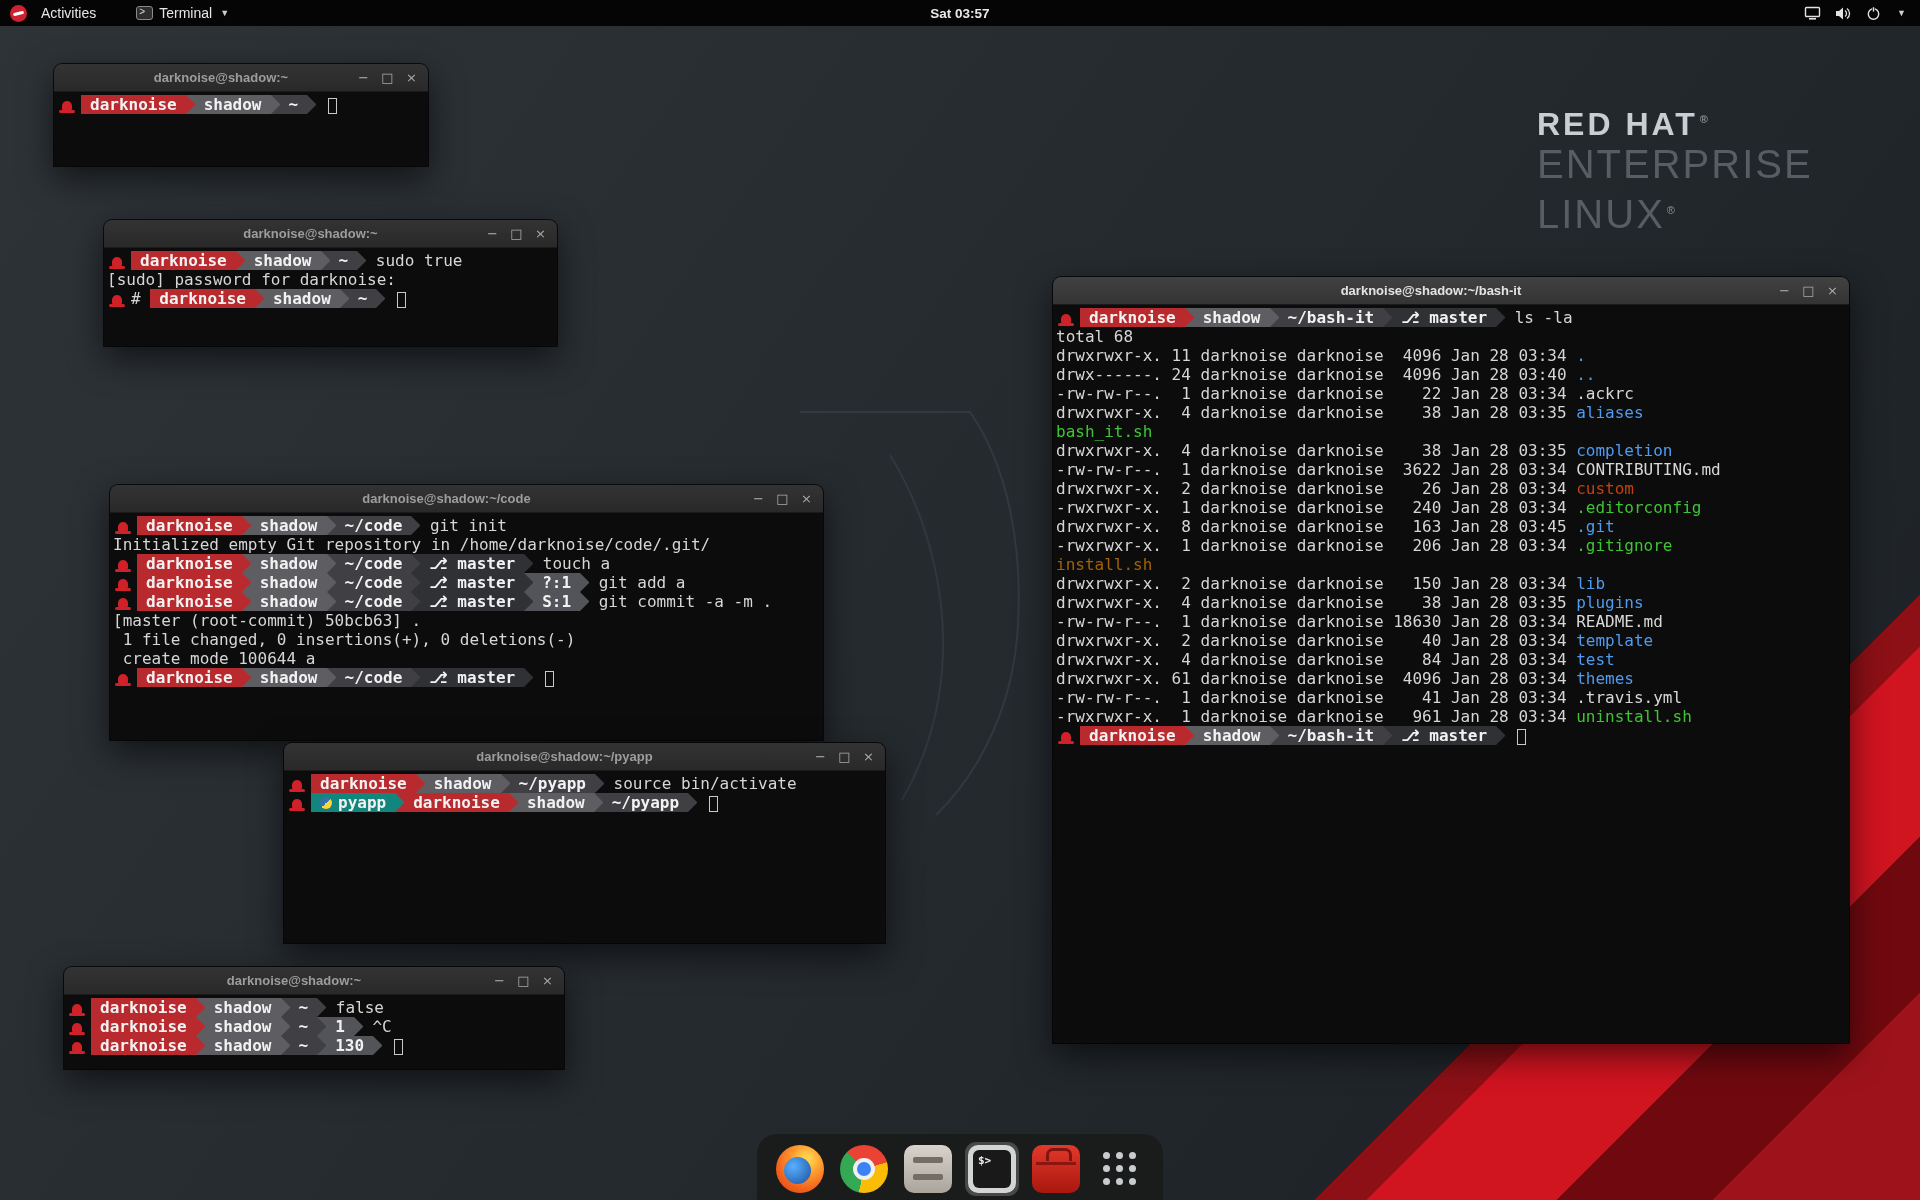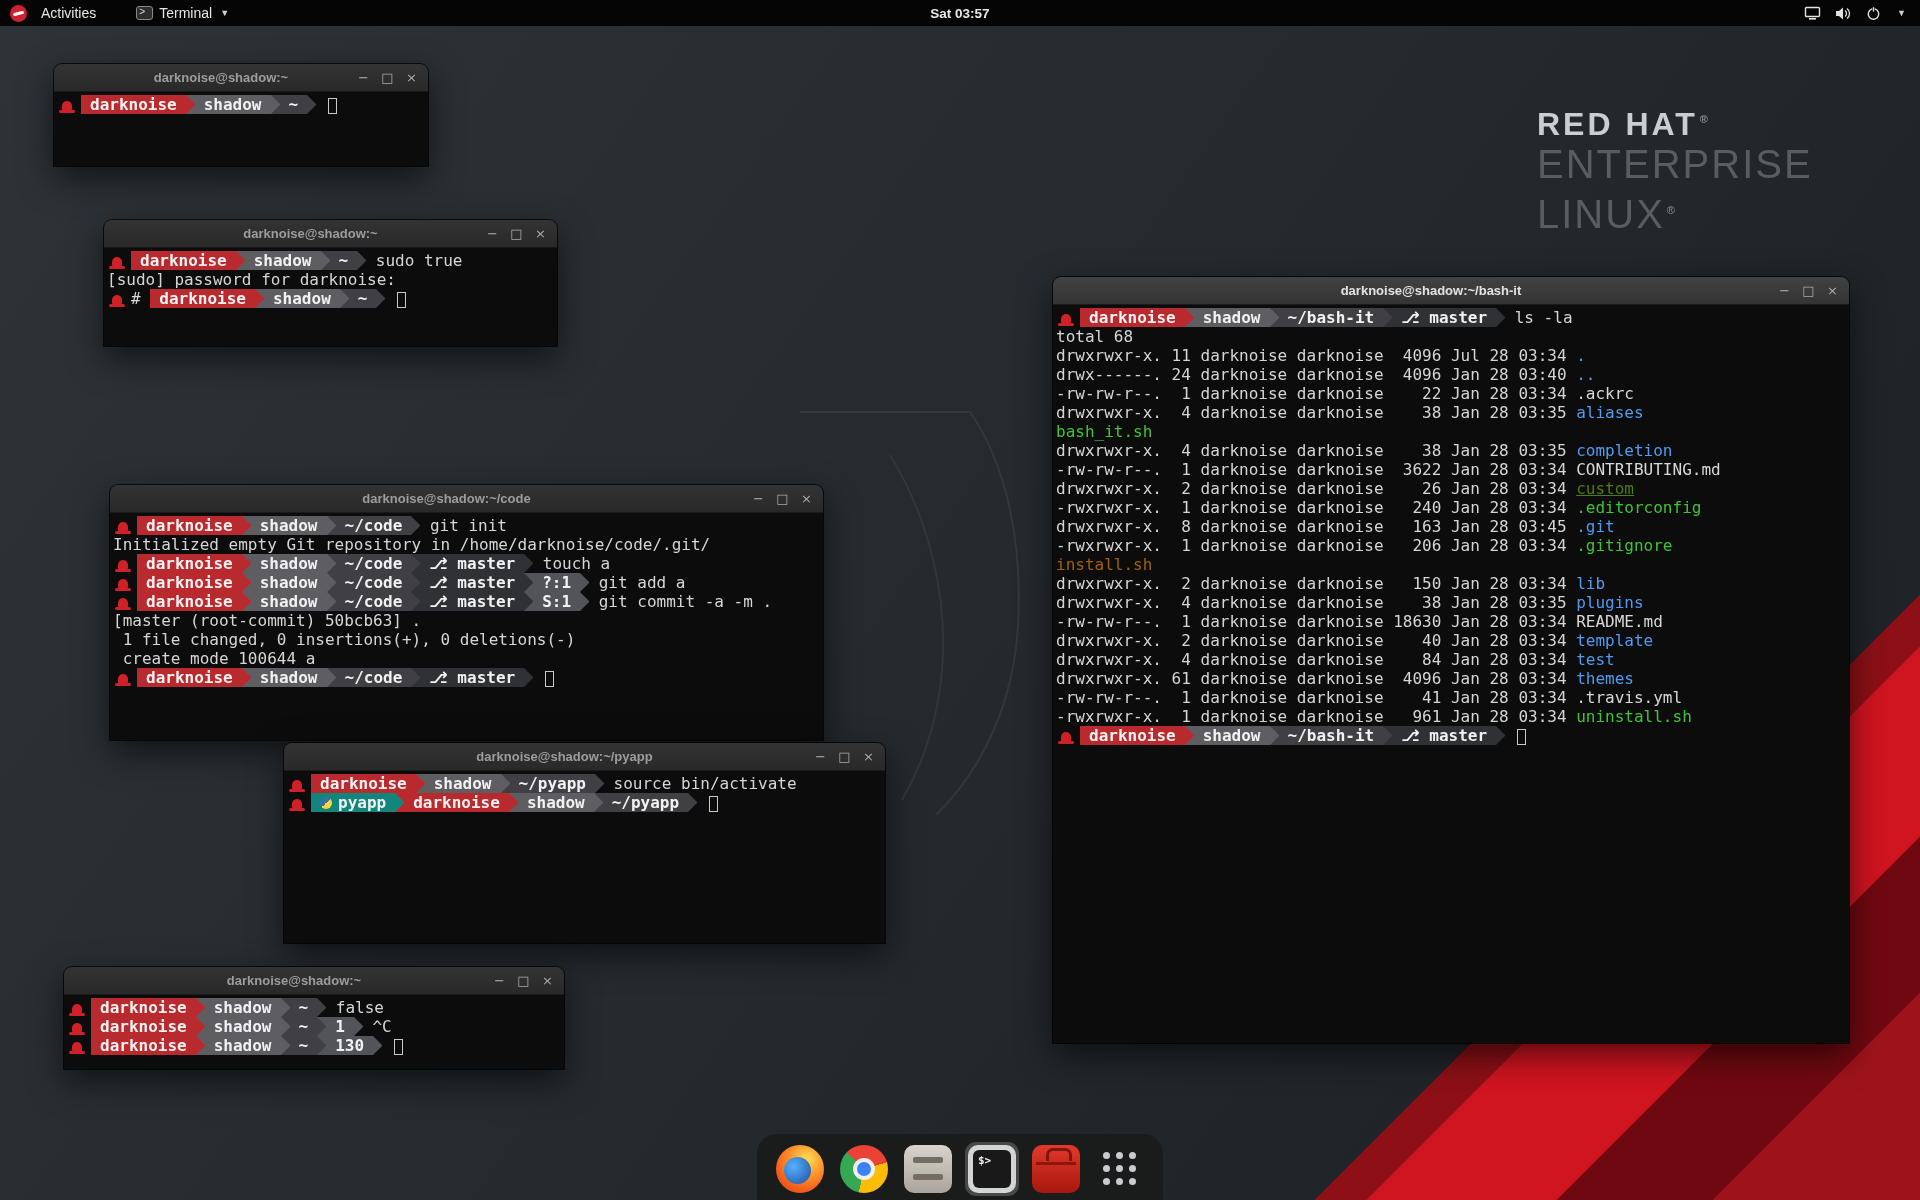--- a/index.html
+++ b/index.html
@@ -221,28 +221,28 @@
         <div class="title">darknoise@shadow:~/bash-it</div>
         <div class="win-btns">
           <span class="wbtn">−</span>
           <span class="wbtn">□</span>
           <span class="wbtn">×</span>
         </div>
       </div>
       <div class="term-body">
         <div class="tline"><span class="hat"></span><span class="pseg" style="background: rgb(185, 42, 46);">darknoise</span><span class="parr" style="border-left-color: rgb(185, 42, 46); background: rgb(94, 94, 98);"></span><span class="pseg" style="background: rgb(94, 94, 98);">shadow</span><span class="parr" style="border-left-color: rgb(94, 94, 98); background: rgb(64, 64, 68);"></span><span class="pseg" style="background: rgb(64, 64, 68);">~/bash-it</span><span class="parr" style="border-left-color: rgb(64, 64, 68); background: rgb(47, 49, 53);"></span><span class="pseg" style="background: rgb(47, 49, 53);">⎇ master</span><span class="parr" style="border-left-color: rgb(47, 49, 53); background: transparent;"></span><span class="ttext"> ls -la</span></div>
         <div class="tline"><span class="ttext">total 68</span></div>
-        <div class="tline"><span class="ttext">drwxrwxr-x. 11 darknoise darknoise  4096 Jul 28 03:34 </span><span class="fname" style="color: rgb(79, 155, 240);">.</span></div>
+        <div class="tline"><span class="ttext">drwxrwxr-x. 11 darknoise darknoise  4096 Jan 28 03:34 </span><span class="fname" style="color: rgb(79, 155, 240);">.</span></div>
         <div class="tline"><span class="ttext">drwx------. 24 darknoise darknoise  4096 Jan 28 03:40 </span><span class="fname" style="color: rgb(79, 155, 240);">..</span></div>
         <div class="tline"><span class="ttext">-rw-rw-r--.  1 darknoise darknoise    22 Jan 28 03:34 </span><span class="fname" style="color: rgb(216, 216, 216);">.ackrc</span></div>
         <div class="tline"><span class="ttext">drwxrwxr-x.  4 darknoise darknoise    38 Jan 28 03:35 </span><span class="fname" style="color: rgb(79, 155, 240);">aliases</span></div>
         <div class="tline"><span class="fname" style="color: rgb(63, 196, 53);">bash_it.sh</span></div>
         <div class="tline"><span class="ttext">drwxrwxr-x.  4 darknoise darknoise    38 Jan 28 03:35 </span><span class="fname" style="color: rgb(79, 155, 240);">completion</span></div>
         <div class="tline"><span class="ttext">-rw-rw-r--.  1 darknoise darknoise  3622 Jan 28 03:34 </span><span class="fname" style="color: rgb(216, 216, 216);">CONTRIBUTING.md</span></div>
-        <div class="tline"><span class="ttext">drwxrwxr-x.  2 darknoise darknoise    26 Jan 28 03:34 </span><span class="fname" style="color: #4d7c0f; text-decoration: underline;">custom</span></div>
+        <div class="tline"><span class="ttext">drwxrwxr-x.  2 darknoise darknoise    26 Jan 28 03:34 </span><span class="fname" style="color: #c2410c;">custom</span></div>
         <div class="tline"><span class="ttext">-rwxrwxr-x.  1 darknoise darknoise   240 Jan 28 03:34 </span><span class="fname" style="color: rgb(63, 196, 53);">.editorconfig</span></div>
         <div class="tline"><span class="ttext">drwxrwxr-x.  8 darknoise darknoise   163 Jan 28 03:45 </span><span class="fname" style="color: rgb(79, 155, 240);">.git</span></div>
         <div class="tline"><span class="ttext">-rwxrwxr-x.  1 darknoise darknoise   206 Jan 28 03:34 </span><span class="fname" style="color: rgb(63, 196, 53);">.gitignore</span></div>
         <div class="tline"><span class="fname" style="color: #a16207;">install.sh</span></div>
         <div class="tline"><span class="ttext">drwxrwxr-x.  2 darknoise darknoise   150 Jan 28 03:34 </span><span class="fname" style="color: rgb(79, 155, 240);">lib</span></div>
         <div class="tline"><span class="ttext">drwxrwxr-x.  4 darknoise darknoise    38 Jan 28 03:35 </span><span class="fname" style="color: rgb(79, 155, 240);">plugins</span></div>
         <div class="tline"><span class="ttext">-rw-rw-r--.  1 darknoise darknoise 18630 Jan 28 03:34 </span><span class="fname" style="color: rgb(216, 216, 216);">README.md</span></div>
         <div class="tline"><span class="ttext">drwxrwxr-x.  2 darknoise darknoise    40 Jan 28 03:34 </span><span class="fname" style="color: rgb(79, 155, 240);">template</span></div>
         <div class="tline"><span class="ttext">drwxrwxr-x.  4 darknoise darknoise    84 Jan 28 03:34 </span><span class="fname" style="color: rgb(79, 155, 240);">test</span></div>
         <div class="tline"><span class="ttext">drwxrwxr-x. 61 darknoise darknoise  4096 Jan 28 03:34 </span><span class="fname" style="color: rgb(79, 155, 240);">themes</span></div>

